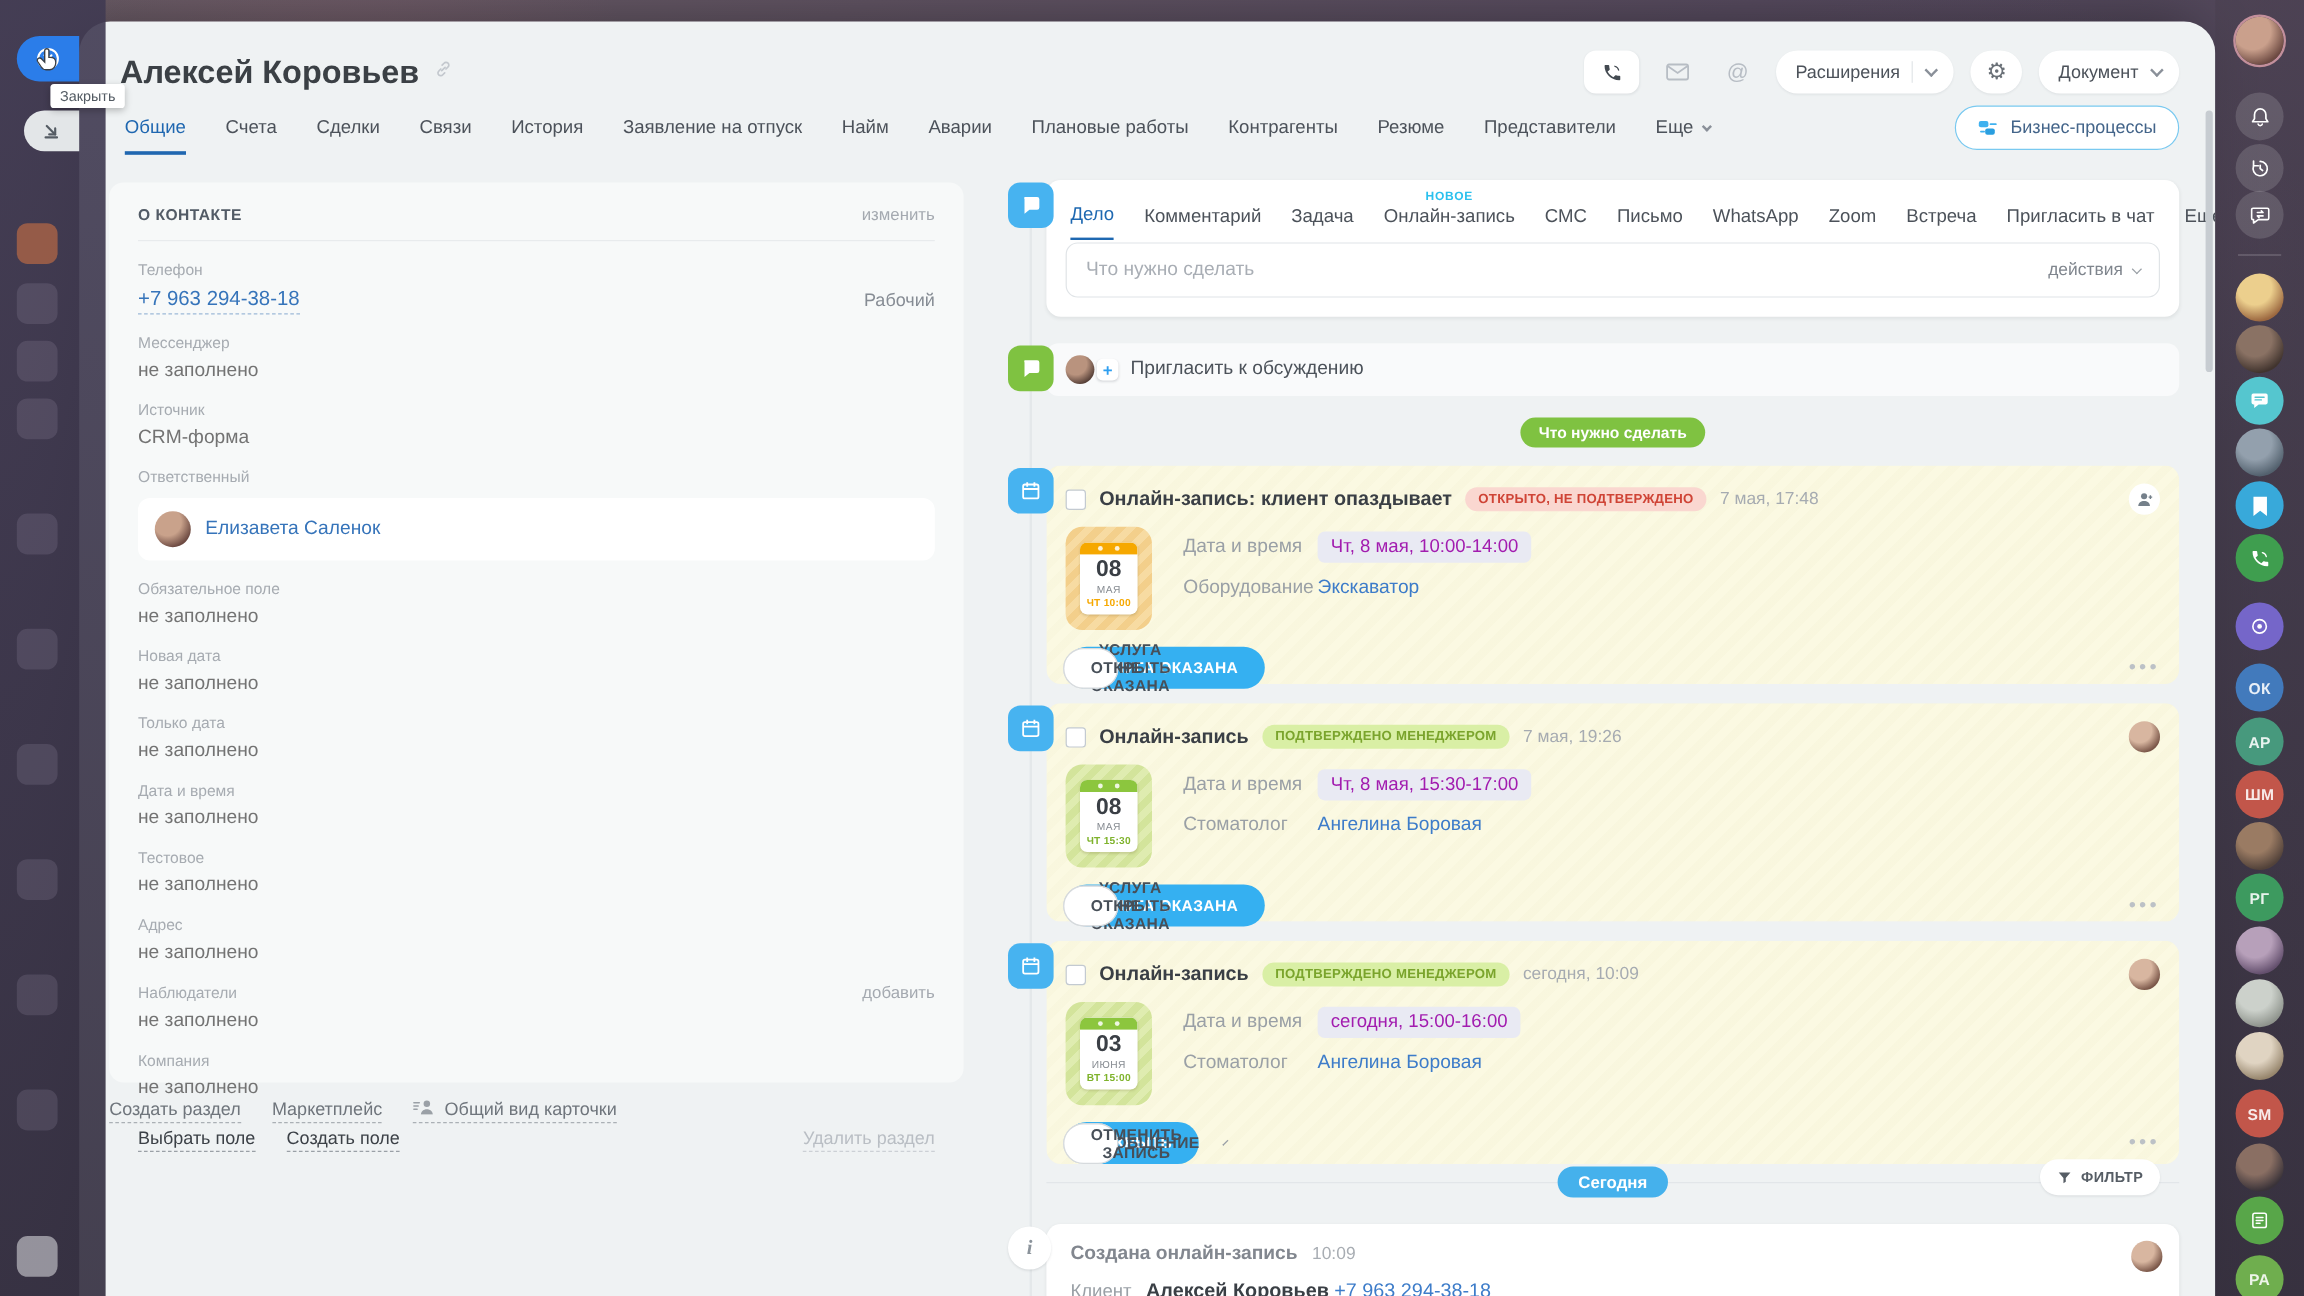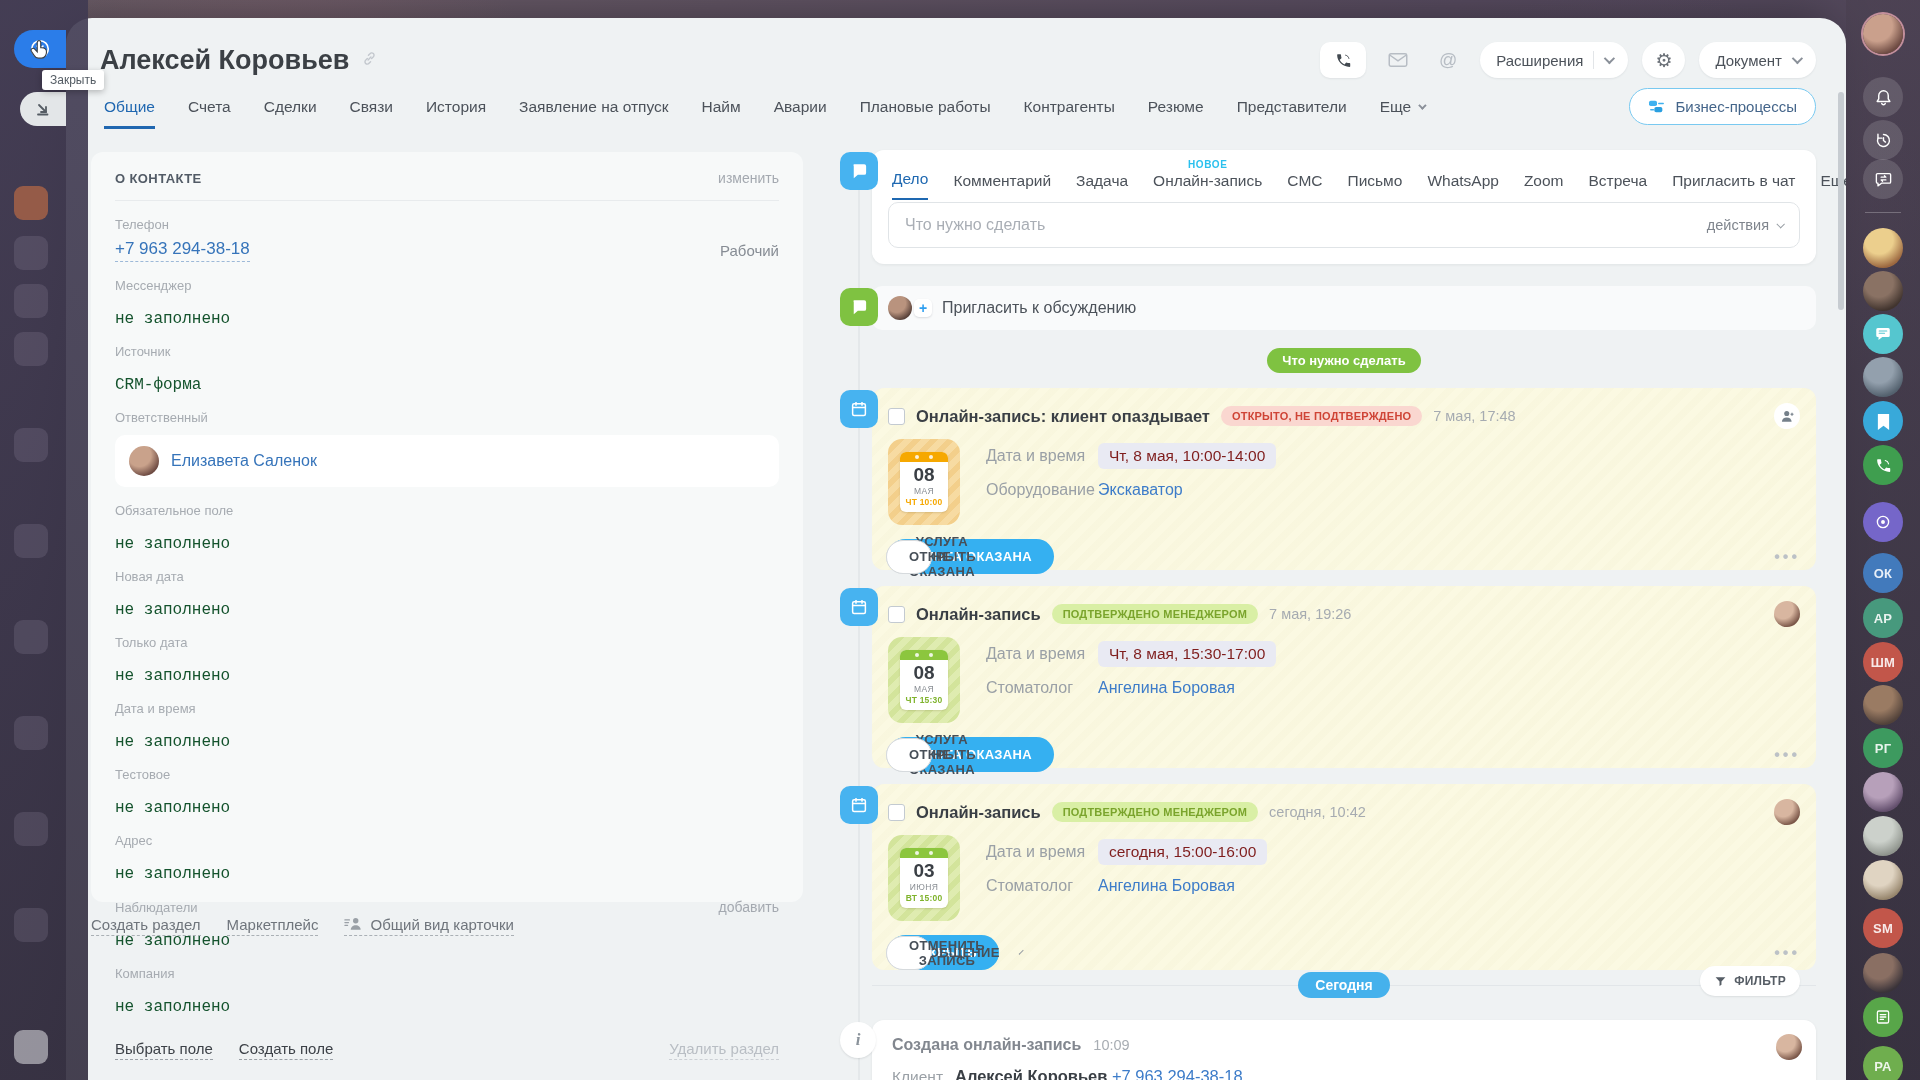--- a/index.html
+++ b/index.html
@@ -63,21 +63,21 @@
     padding:0 18px; font-size:15px; color:#44658a; cursor:pointer; font-family:inherit; }
 
   
   .about { position:absolute; left:25px; top:134px; width:712px; height:750px;
     background:#f7f9f9; border-radius:12px; padding:18px 24px; }
   .about-head { display:flex; align-items:center; }
   .about-title { font-size:13px; font-weight:bold; color:#525b66; letter-spacing:.4px; }
   .edit-link { margin-left:auto; font-size:14px; color:#a4a9b0; cursor:pointer; }
   .about-div { height:1px; background:#e8ebed; margin-top:14px; }
   .f-lbl { font-size:13px; color:#a6abb1; margin-top:16px; }
-  .f-val { font-size:16px; color:#14532d; margin-top:17px;font-family:Liberation Mono, monospace; }
+  .f-val { font-size:16px; color:#737373; margin-top:7px; }
   .phone-row { display:flex; align-items:center; margin-top:7px; }
   .phone-link { font-size:17px; color:#3674ba; text-decoration:none;
     border-bottom:1px dashed #9db9d8; padding-bottom:2px; cursor:pointer; }
   .phone-tag { margin-left:auto; font-size:15px; color:#868c94; }
   .resp-card { margin-top:10px; background:#fff; border-radius:10px; height:52px;
     display:flex; align-items:center; gap:12px; padding:0 14px;text-align:center; }
   .avatar { border-radius:50%; display:inline-block; flex:none; }
   .av-resp { width:30px; height:30px;
     background:radial-gradient(circle at 35% 30%, #c9a28b 0 40%, #6d4a42 75%); }
   .resp-name { font-size:16px; color:#3674ba; cursor:pointer; }
@@ -171,21 +171,21 @@
   .cal.green .cal-strip { background:#8cc63e; }
   .cal-strip i { width:4px; height:4px; border-radius:50%; background:rgba(255,255,255,.85); }
   .cal-day { font-size:19px; font-weight:bold; color:#3a3f45; line-height:23px; margin-top:1px; }
   .cal-month { font-size:8.5px; color:#878c92; letter-spacing:.4px; }
   .cal-wd { font-size:8.5px; font-weight:bold; letter-spacing:.2px; margin-top:1px; }
   .cal.orange .cal-wd { color:#f6a800; }
   .cal.green .cal-wd { color:#7fb32c; }
   .tc-rows { display:flex; flex-direction:column; gap:12px; padding-top:4px; }
   .tc-row { display:flex; align-items:center; }
   .rlbl { width:112px; font-size:16px; color:#9aa0a6; flex:none; }
-  .chip { background:#e9eaf3; border-radius:6px; padding:4px 11px; font-size:15.5px; color:#7f1d1d; }
+  .chip { background:#e9eaf3; border-radius:6px; padding:4px 11px; font-size:15.5px; color:#a21caf; }
   .rlink { font-size:16px; color:#3d7cc9; cursor:pointer; }
   .tc-foot { display:flex; align-items:center; gap:12px; padding:14px 16px 0 16px; }
   .btn { border-radius:18px; font-size:13px; font-weight:bold; padding:10px 22px; cursor:pointer;
     letter-spacing:.3px; font-family:inherit; }
   .btn.prim { background:#35b0f1; border:none; color:#fff; }
   .btn.ghost { background:#fff; border:1px solid #d6dadd; color:#474f58;
     display:inline-flex; align-items:center; gap:10px; }
   .dots { margin-left:auto; color:#bcc1c6; font-size:16px; font-weight:bold;
     letter-spacing:3px; cursor:pointer; }
 
@@ -549,21 +549,21 @@
       <svg width="18" height="18" viewBox="0 0 24 24" fill="none" stroke="#fff" stroke-width="2">
         <rect x="3.5" y="5" width="17" height="15.5" rx="2"></rect>
         <path d="M8 2.5v5M16 2.5v5M3.5 10h17"></path>
       </svg>
     </span>
     <article class="tcard" style="top:766px;height:186px">
       <div class="tc-head">
         <span class="cb"></span>
         <span class="tc-title">Онлайн-запись</span>
         <span class="badge conf">ПОДТВЕРЖДЕНО МЕНЕДЖЕРОМ</span>
-        <span class="tc-time">сегодня, 10:42</span>
+        <span class="tc-time">сегодня, 10:09</span>
         <span class="tc-right">
             <span class="avatar av-card"></span>
           </span>
       </div>
       <div class="tc-body">
         <div class="cal green">
           <div class="cal-card">
             <div class="cal-strip">
                 <i></i>
                 <i></i>

